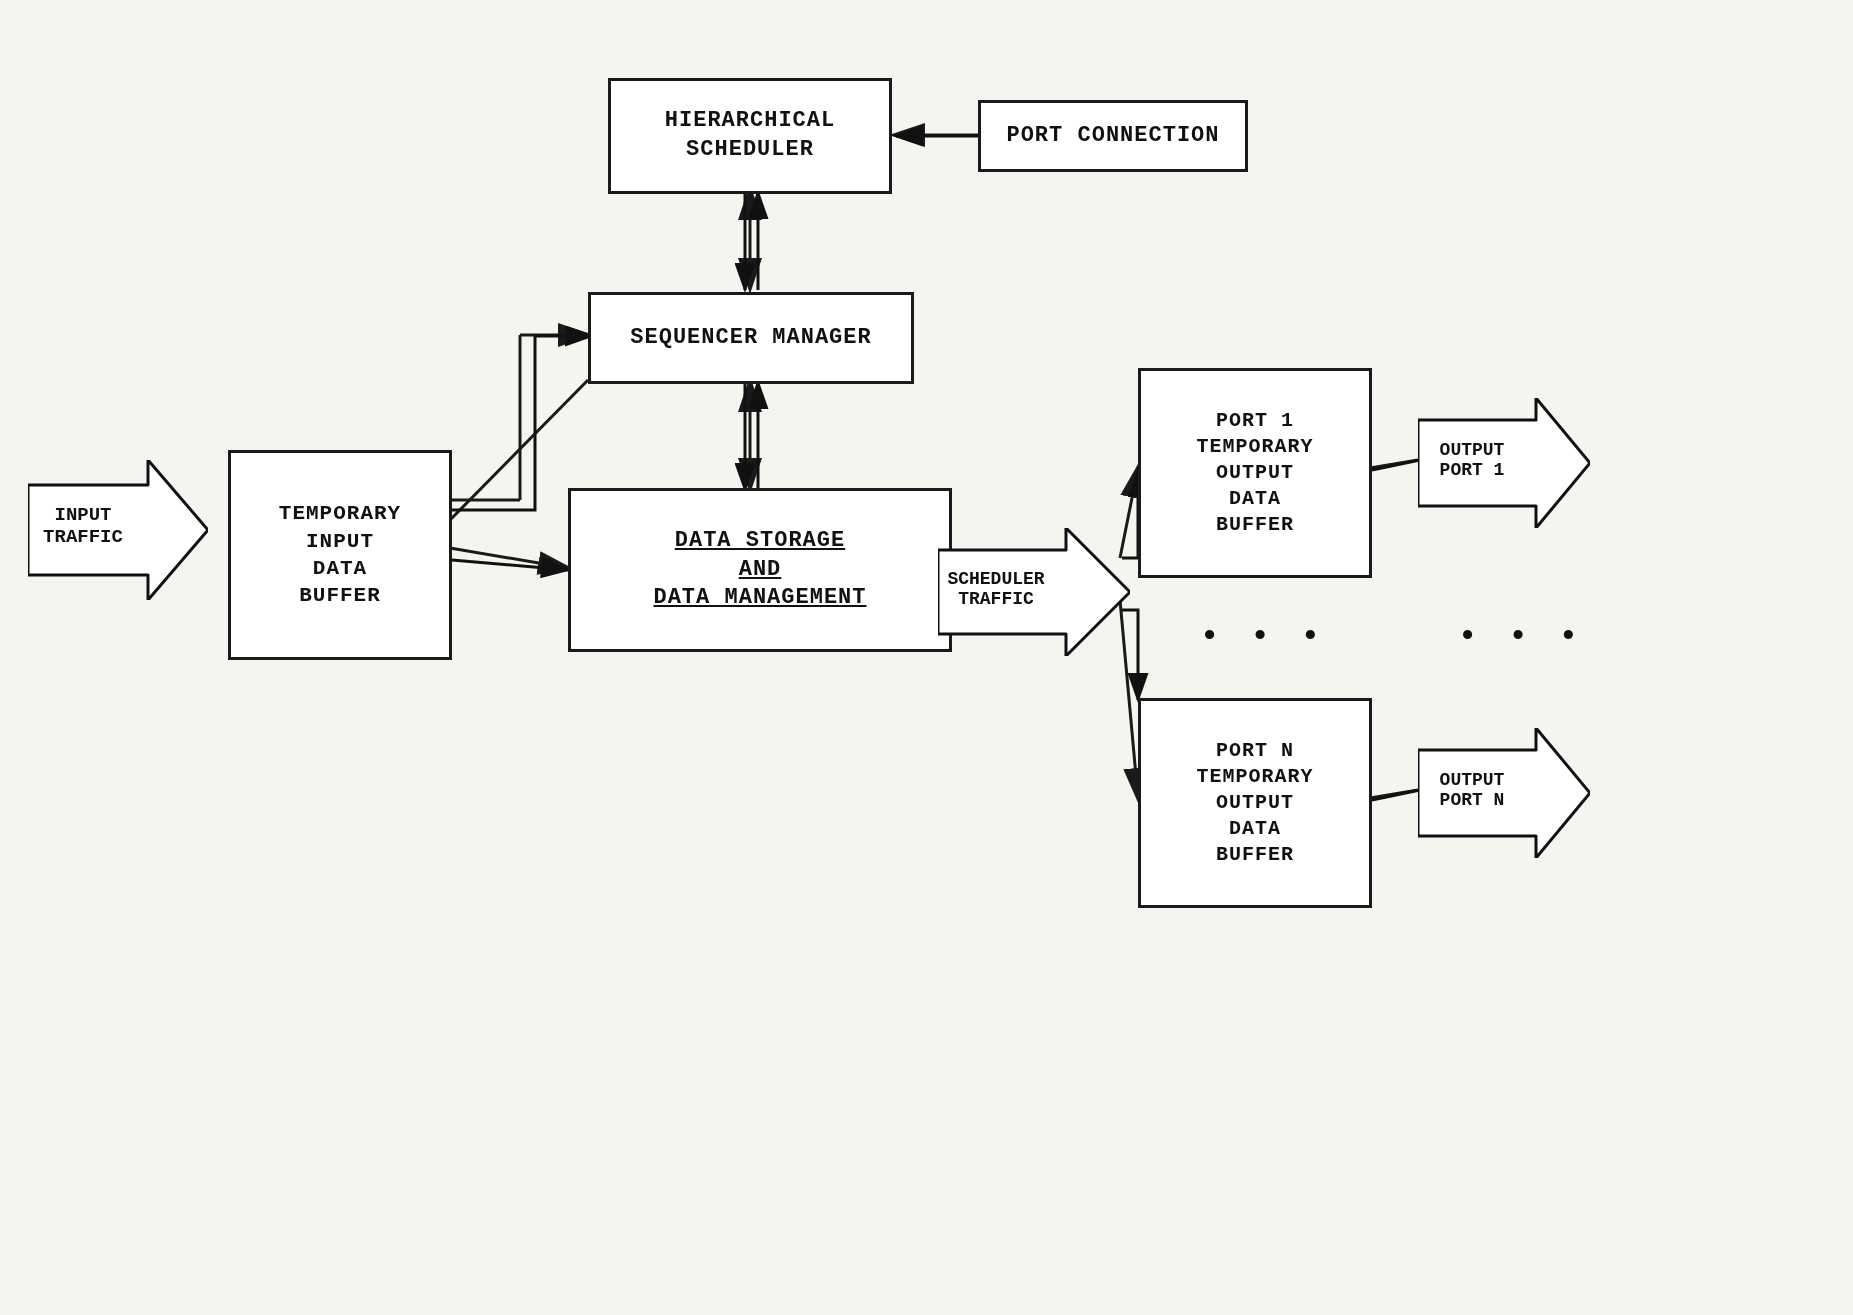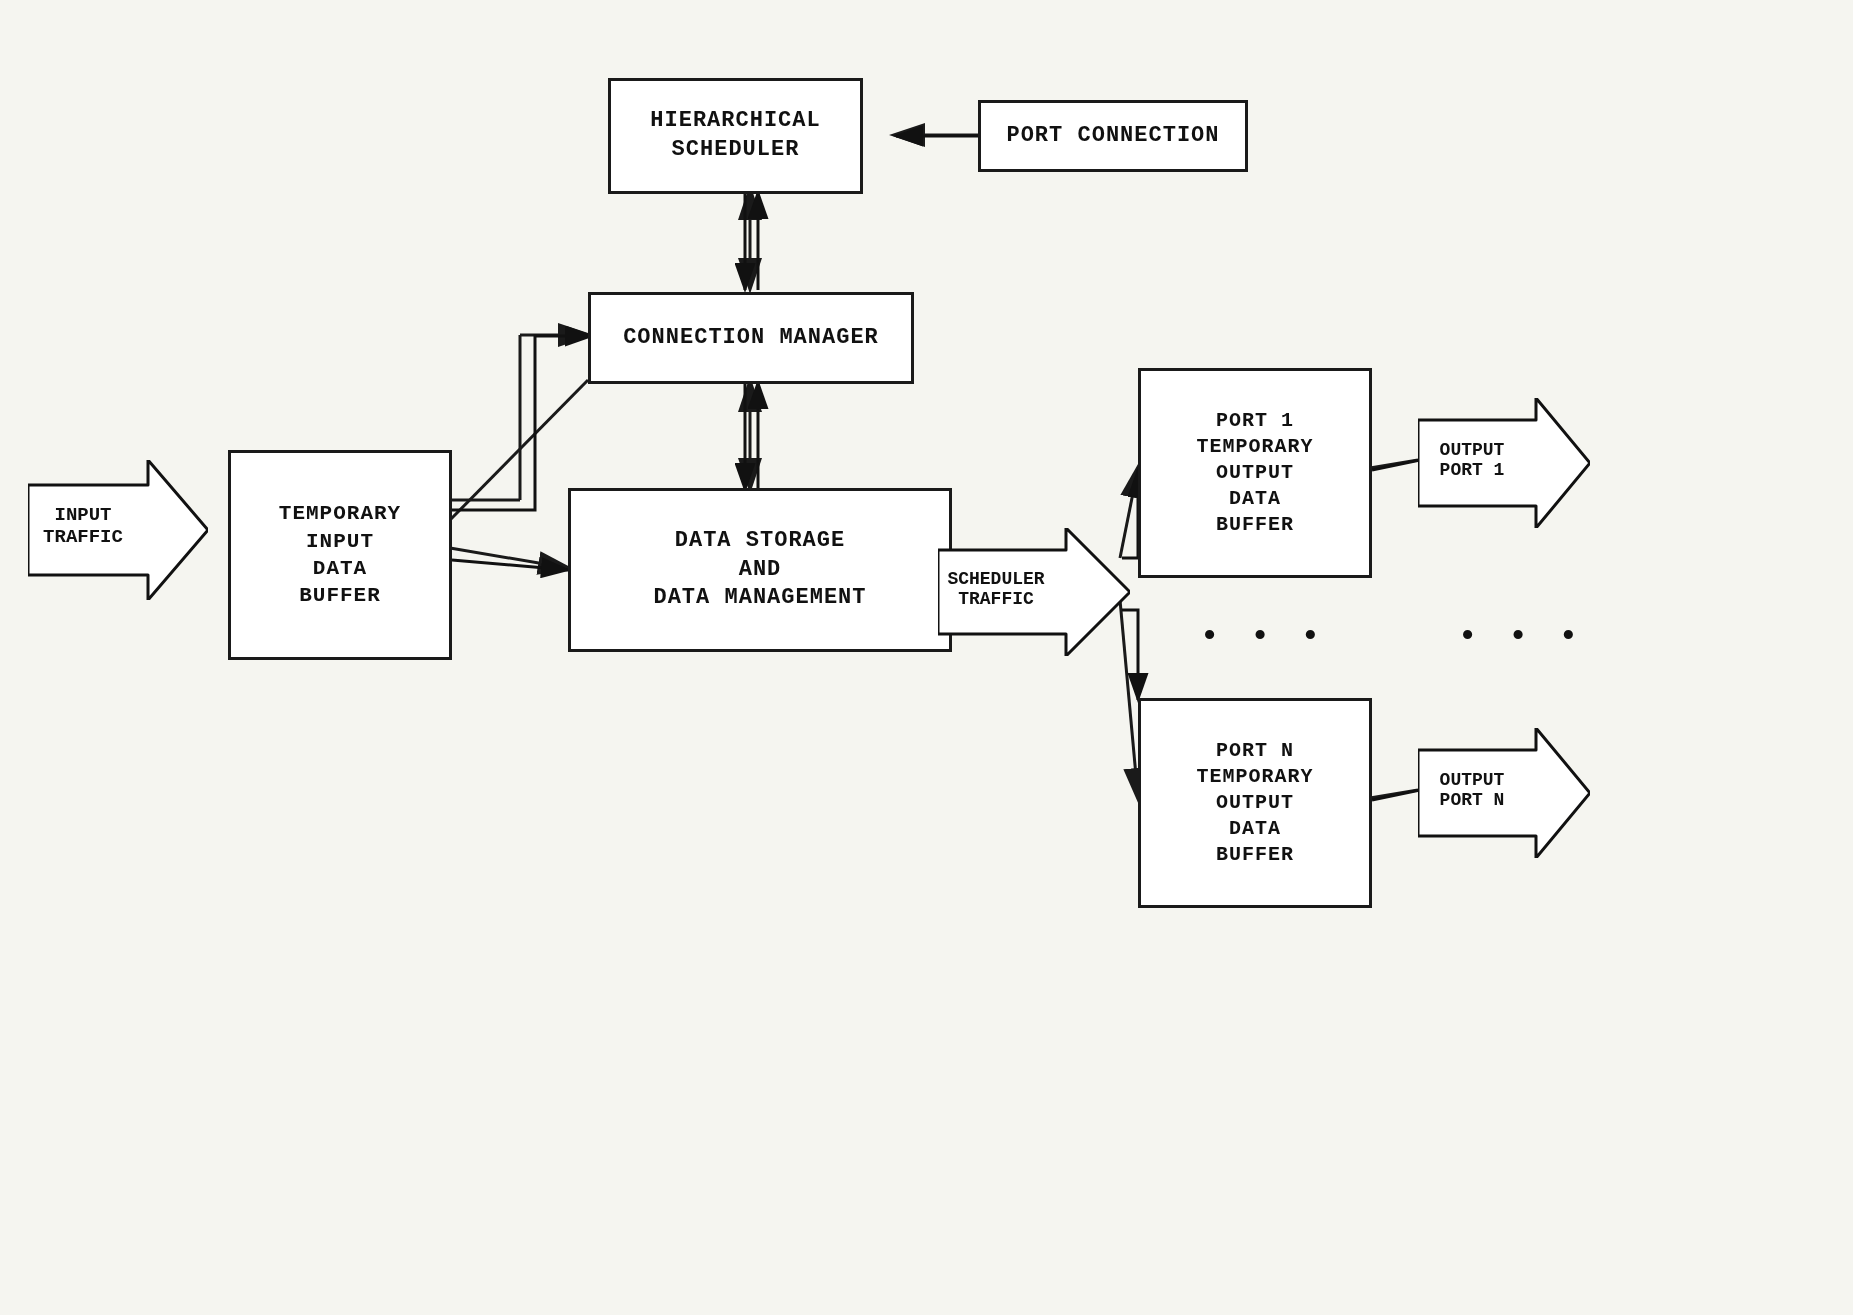--- a/index.html
+++ b/index.html
@@ -123,33 +123,33 @@
   <svg style="position:absolute;left:28px;top:460px;" width="180" height="140">
     <polygon points="0,25 120,25 120,0 180,70 120,140 120,115 0,115" fill="white" stroke="#111" stroke-width="3" stroke-linejoin="round"></polygon>
     <text x="55" y="60" font-family="Courier New, monospace" font-size="19" font-weight="bold" text-anchor="middle" fill="#111">INPUT</text>
     <text x="55" y="82" font-family="Courier New, monospace" font-size="19" font-weight="bold" text-anchor="middle" fill="#111">TRAFFIC</text>
   </svg>
 
   <div class="box" style="left:228px;top:450px;width:224px;height:210px;font-size:21px;">
     <span>TEMPORARY<br>INPUT<br>DATA<br>BUFFER</span>
   </div>
 
-  <div class="box" style="left:608px;top:78px;width:255px;height:116px;font-size:22px;align-items:center;">
+  <div class="box" style="left:608px;top:78px;width:284px;height:116px;font-size:22px;align-items:center;">
     <span>HIERARCHICAL<br>SCHEDULER</span>
   </div>
 
   <div class="box" style="left:978px;top:100px;width:270px;height:72px;font-size:22px;">
     <span>PORT CONNECTION</span>
   </div>
 
   <div class="box" style="left:588px;top:292px;width:326px;height:92px;font-size:22px;">
-    <span>CONNECTION MANAGER</span>
+    <span>SEQUENCER MANAGER</span>
   </div>
 
-  <div class="box" style="left:568px;top:488px;width:384px;height:164px;font-size:22px;">
+  <div class="box" style="left:568px;top:488px;width:384px;height:164px;font-size:22px;text-decoration:underline;">
     <span>DATA STORAGE<br>AND<br>DATA MANAGEMENT</span>
   </div>
 
   <svg style="position:absolute;left:938px;top:528px;" width="192" height="128">
     <polygon points="0,22 128,22 128,0 192,64 128,128 128,106 0,106" fill="white" stroke="#111" stroke-width="3" stroke-linejoin="round"></polygon>
     <text x="58" y="56" font-family="Courier New, monospace" font-size="18" font-weight="bold" text-anchor="middle" fill="#111">SCHEDULER</text>
     <text x="58" y="76" font-family="Courier New, monospace" font-size="18" font-weight="bold" text-anchor="middle" fill="#111">TRAFFIC</text>
   </svg>
 
   <div class="box" style="left:1138px;top:368px;width:234px;height:210px;font-size:20px;">

